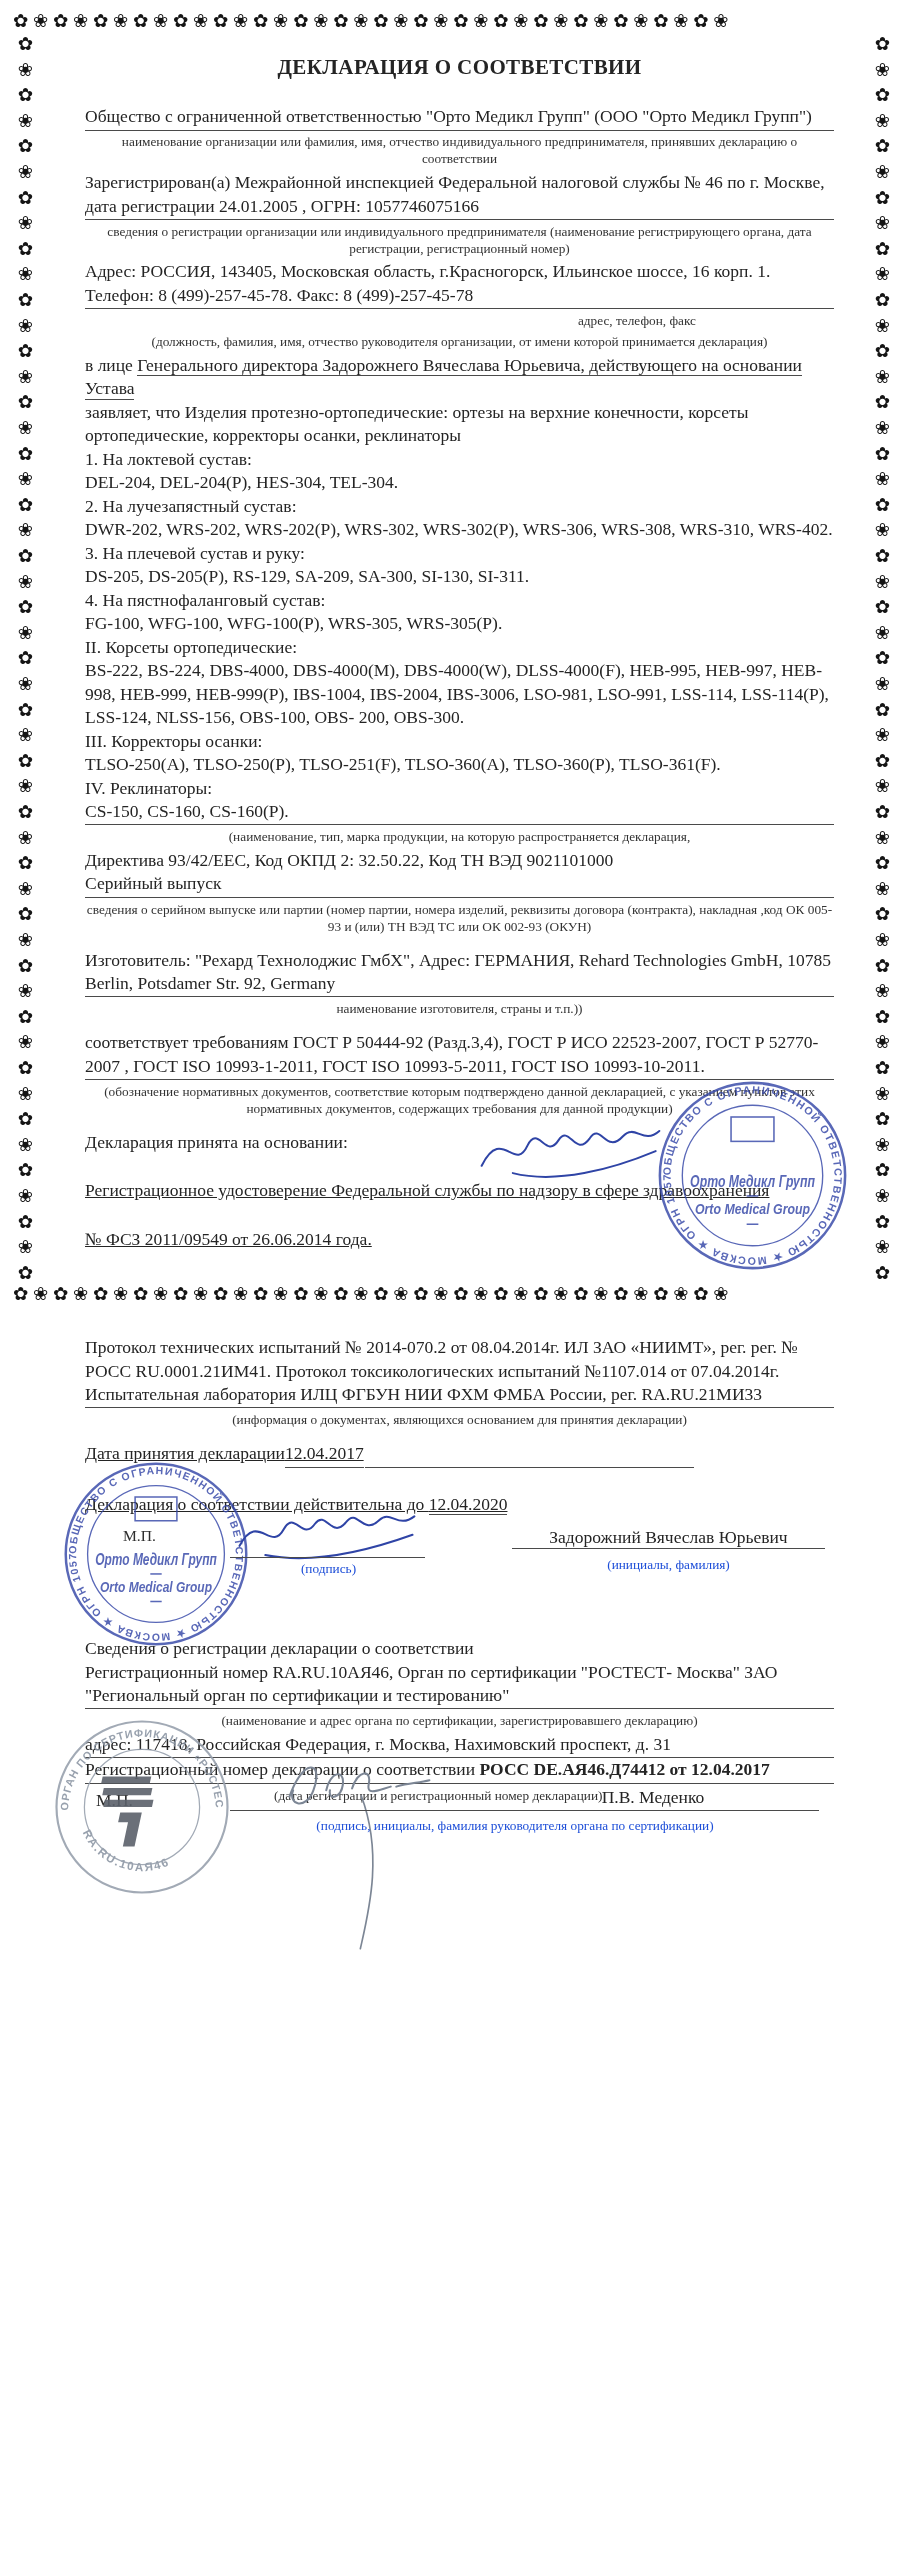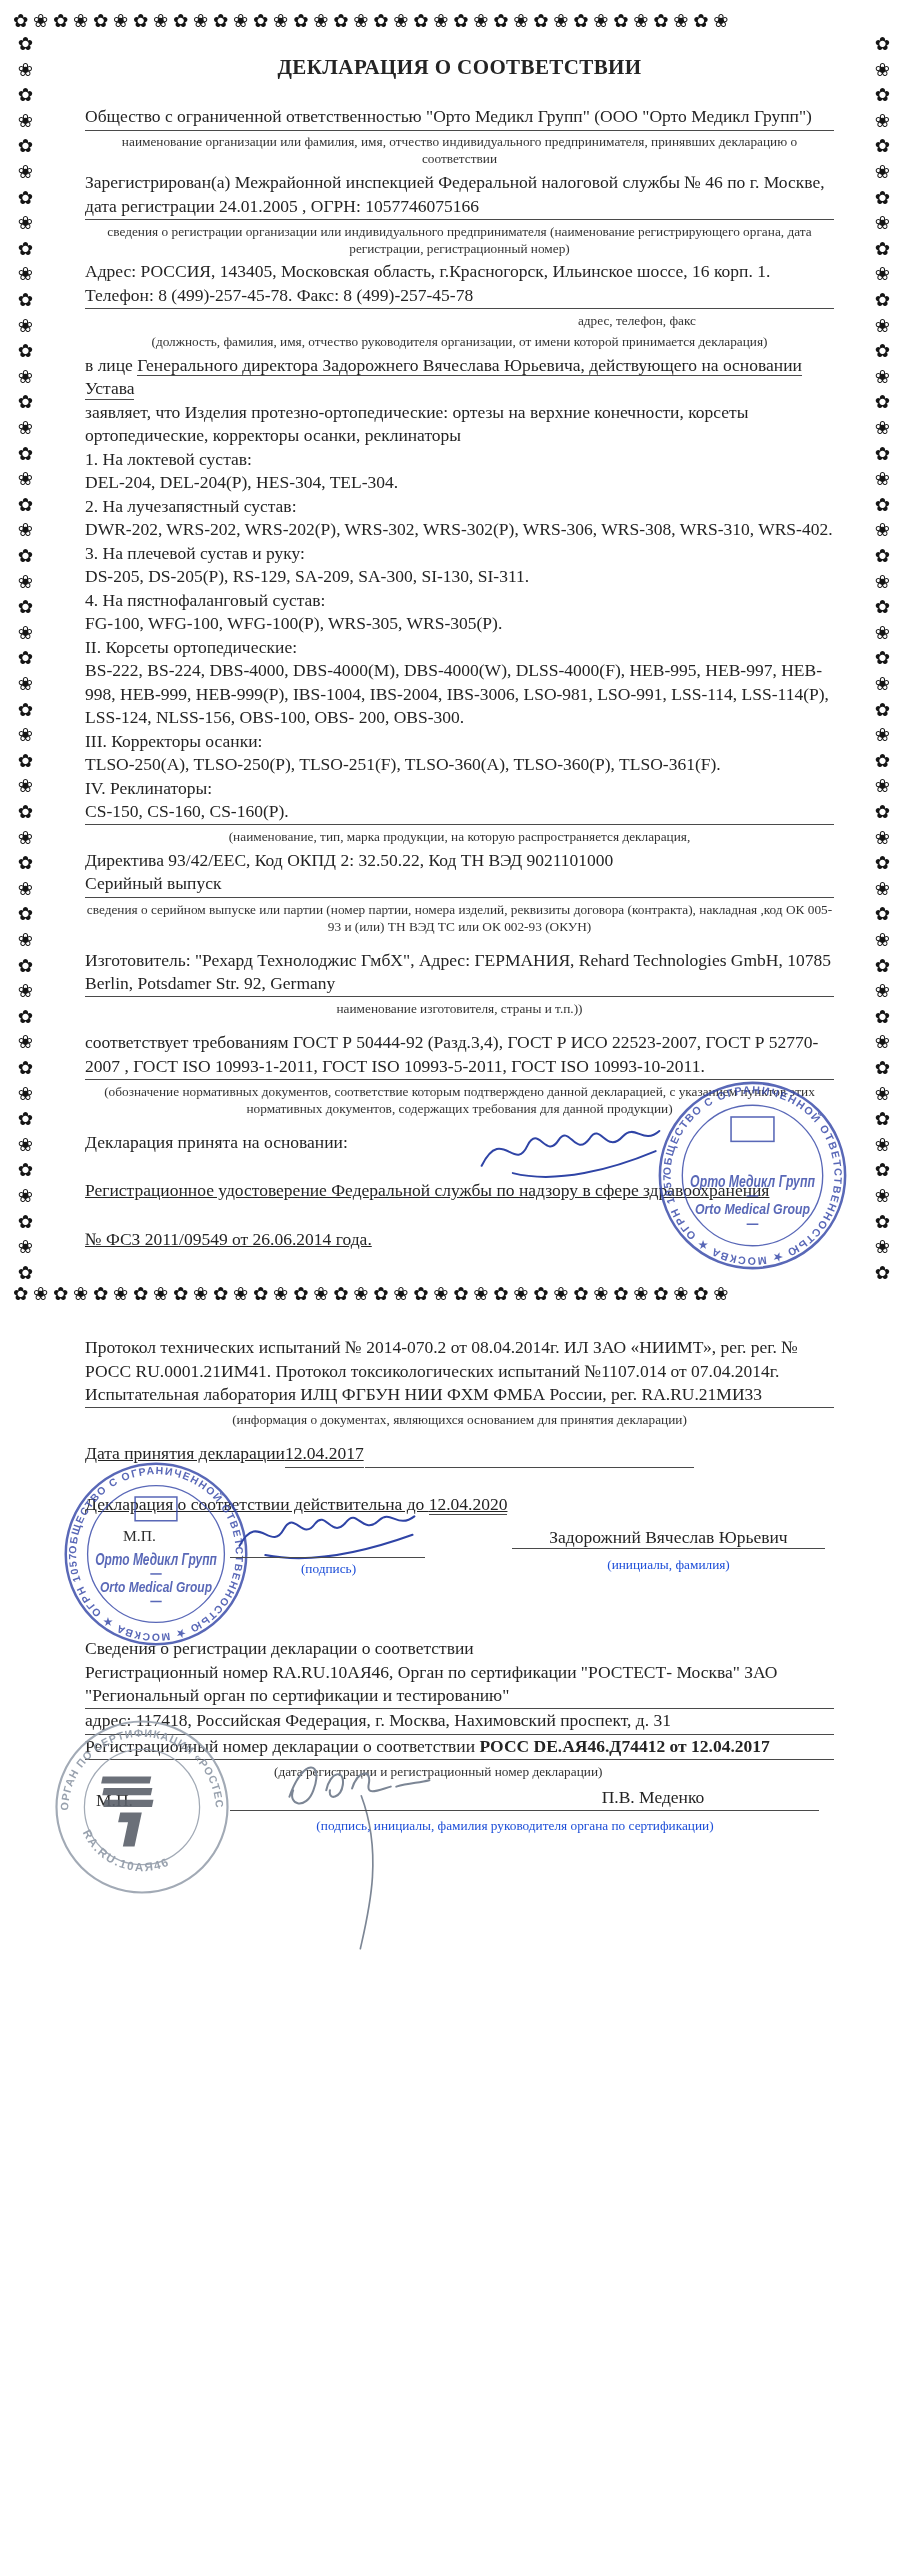--- a/index.html
+++ b/index.html
@@ -92,20 +92,21 @@
       <p class="ln rule"><span>Протокол  технических испытаний № 2014-070.2 от 08.04.2014г. ИЛ ЗАО «НИИМТ», рег. рег. № РОСС RU.0001.21ИМ41. Протокол токсикологических испытаний №1107.014 от 07.04.2014г. Испытательная лаборатория ИЛЦ ФГБУН НИИ ФХМ ФМБА России, рег. RA.RU.21МИ33</span></p>
       <p class="ln cap"><span>(информация о документах, являющихся основанием для принятия декларации)</span></p>
       <p class="ln daterow sp2">
         <span>Дата принятия декларации </span>
         <span class="u">12.04.2017</span>
         <span class="fill"></span>
       </p>
       <p class="ln sp"><span>Декларация о соответствии действительна до </span><span class="u">12.04.2020</span></p>
       <p class="ln big-gap" style="margin-top: 121px;"><span>Сведения о регистрации декларации о соответствии</span></p>
       <p class="ln rule"><span>Регистрационный номер RA.RU.10АЯ46, Орган по сертификации "РОСТЕСТ- Москва" ЗАО "Региональный орган по сертификации и тестированию"</span></p>
+      <p class="ln cap"><span>(наименование и адрес органа по сертификации, зарегистрировавшего декларацию)</span></p>
       <p class="ln rule"><span>адрес: 117418, Российская Федерация, г. Москва, Нахимовский проспект, д. 31</span></p>
       <p class="ln rule"><span>Регистрационный номер декларации о соответствии </span><span class="bold">РОСС DE.АЯ46.Д74412 от 12.04.2017</span></p>
       <p class="ln cap capl"><span>(дата регистрации и регистрационный номер декларации)</span></p>
     </div>
 
   <svg class="stamp" style="left:655px;top:1078px;" width="195" height="195" viewBox="0 0 200 200" opacity="0.82">
     <g fill="none" stroke="#3547a8" stroke-width="2.6">
       <circle cx="100" cy="100" r="95"></circle>
       <circle cx="100" cy="100" r="72" stroke-width="1.4"></circle>
     </g>

